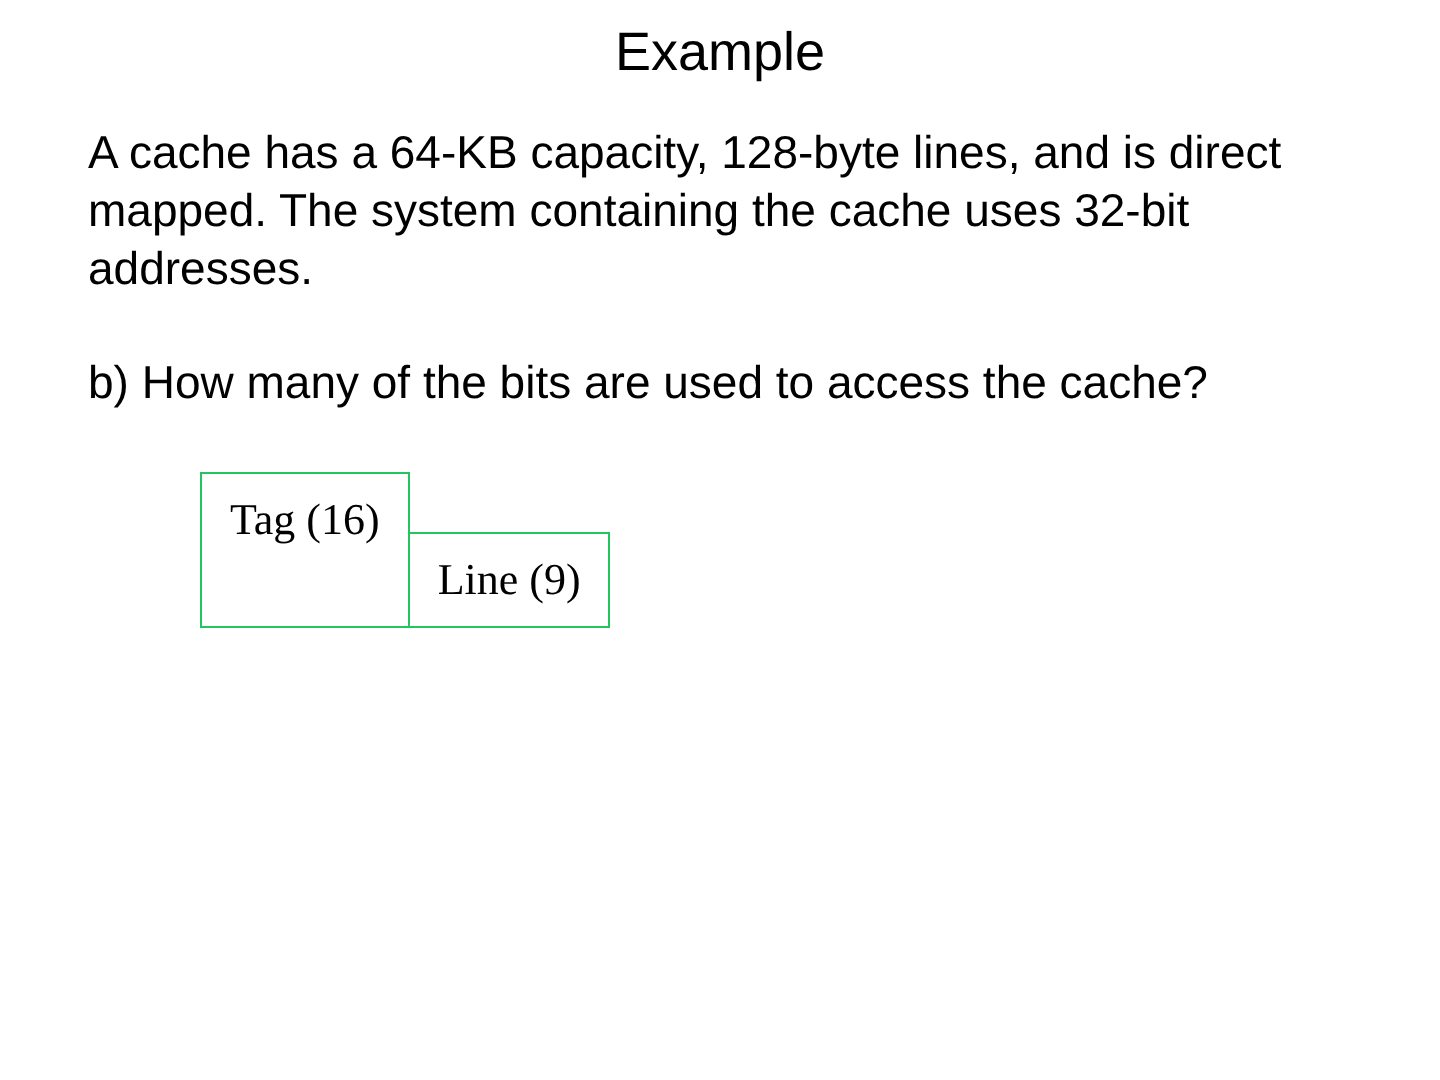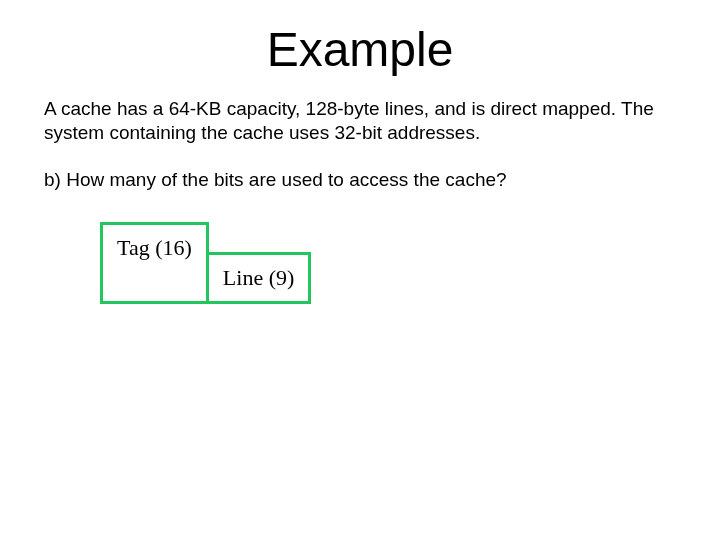--- a/index.html
+++ b/index.html
@@ -12,45 +12,45 @@
     color: #000;
   }
   .slide {
     position: relative;
     width: 720px;
     height: 540px;
     box-sizing: border-box;
   }
   .title {
     text-align: center;
-    font-size: 48px;
-    padding-top: 22px;
+    font-size: 27px;
+    padding-top: 11px;
     font-weight: 400;
   }
   .body {
     padding: 20px 44px 0 44px;
-    font-size: 19px;
+    font-size: 23px;
     line-height: 1.25;
   }
   .calc {
     margin: 4px 0 0 60px;
     padding: 2px 6px;
     background: #ffff99;
     font-family: "Times New Roman", Times, serif;
     font-size: 22px;
     display: inline-block;
   }
   .fields {
     margin: 30px 0 0 100px;
     font-family: "Times New Roman", Times, serif;
     font-size: 22px;
     display: flex;
   }
   .fields .cell {
-    border: 3px solid #22c55e;
+    border: 1px solid #22c55e;
     padding: 10px 14px;
     background: #fff;
     min-width: 70px;
     text-align: left;
   }
   .fields .cell + .cell {
     border-left: none;
     margin-top: 30px;
   }
 </style>

